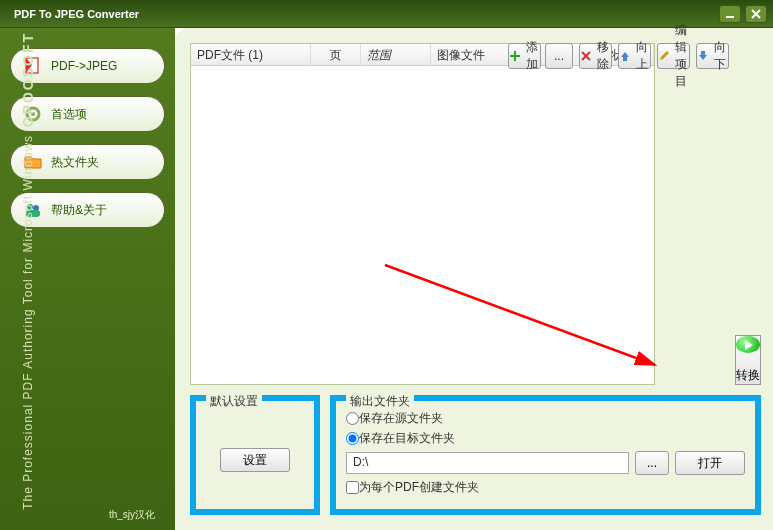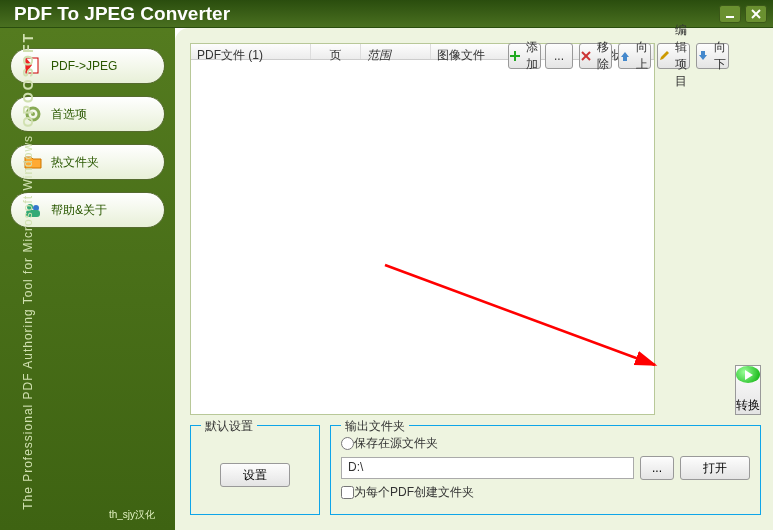--- a/index.html
+++ b/index.html
@@ -1,44 +1,44 @@
 <!DOCTYPE html>
 <html><head>
 <meta charset="utf-8">
 <style>
 * { margin: 0; padding: 0; box-sizing: border-box; font-family: "Microsoft YaHei", Arial, sans-serif; font-size: 12px; }
 body { width: 773px; height: 530px; background: #fff; }
 .titlebar { height: 28px; background: linear-gradient(#2a4d0e, #4a7020); display: flex; align-items: center; padding: 0 6px; color: #fff; font-weight: bold; border-bottom: 1px solid #2a4d0e; }
-.titlebar .title { flex: 1; padding-left: 8px; font-size: 19px; }
+.titlebar .title { flex: 1; padding-left: 8px; font-size: 11px; }
 .winbtn { width: 22px; height: 18px; background: #6a9030; border: 1px solid #3a5818; border-radius: 3px; margin-left: 4px; display: flex; align-items: center; justify-content: center; cursor: pointer; }
 .app-body { display: flex; height: 502px; }
 .sidebar { width: 175px; background: linear-gradient(180deg, #547b1f, #3e6312); padding: 20px 10px; color: #fff; position: relative; }
 .navbtn { height: 36px; background: linear-gradient(#fff, #e8f0d8); border: 1px solid #556b2f; border-radius: 18px; display: flex; align-items: center; padding: 0 12px; margin-bottom: 12px; cursor: pointer; color: #2a5800; font-weight: normal; gap: 8px; }
 .navbtn .nicon { width: 20px; height: 20px; display: flex; align-items: center; justify-content: center; }
 .side-text { position: absolute; left: 20px; bottom: 20px; writing-mode: vertical-rl; text-orientation: mixed; color: #d0e0b0; font-size: 10px; letter-spacing: 1px; transform: rotate(180deg); }
 .side-text .brand { font-weight: bold; font-size: 14px; letter-spacing: 2px; }
 .credit { position: absolute; bottom: 8px; right: 20px; color: #e0f0c0; font-size: 10px; margin-left: 28px; }
 .main { flex: 1; background: #eef4e0; padding: 15px 12px 15px 15px; display: flex; flex-direction: column; gap: 10px; border-top-left-radius: 14px; }
 .toprow { display: flex; gap: 8px; flex: 1; min-height: 0; }
 .filepanel { flex: 1; background: #fff; border: 1px solid #b8c898; display: flex; flex-direction: column; }
-.fhead { display: flex; background: linear-gradient(#fdfdfd, #ececec); border-bottom: 1px solid #ccc; height: 16px; }
+.fhead { display: flex; background: linear-gradient(#fdfdfd, #ececec); border-bottom: 1px solid #ccc; height: 22px; }
 .fhead .col { border-right: 1px solid #ddd; padding: 3px 6px; color: #333; }
 .frow { display: flex; height: 20px; background: #3399ff; color: #fff; }
 .frow .col { padding: 2px 6px; overflow: hidden; white-space: nowrap; }
 .col-file { width: 120px; } .col-page { width: 50px; text-align: center; } .col-range { width: 70px; font-style: italic; } .col-img { flex: 1; } .col-status { width: 60px; text-align: center; }
 .rbuttons { width: 98px; display: flex; gap: 6px; justify-content: flex-end; }
 .rbtn { height: 26px; background: linear-gradient(#fdfdfd, #e4e4e4); border: 1px solid #999; border-radius: 3px; display: flex; align-items: center; justify-content: center; gap: 5px; cursor: pointer; color: #333; }
 .rbtn.small { width: 28px; }
 .addrow { display: flex; gap: 4px; }
 .addrow .rbtn:first-child { flex: 1; }
 .ricon { width: 14px; height: 14px; display: inline-flex; align-items: center; justify-content: center; }
 .convert-btn { margin-top: auto; height: 50px; background: linear-gradient(#fdfdfd, #e4e4e4); border: 1px solid #999; border-radius: 0; display: flex; flex-direction: column; align-items: center; justify-content: center; gap: 14px; cursor: pointer; }
 .convert-btn .cicon { width: 24px; height: 24px; border-radius: 50%; background: radial-gradient(circle at 35% 35%, #9f9, #0a0); display: flex; align-items: center; justify-content: center; }
 .botrow { display: flex; gap: 10px; }
-.group { border: 1px solid #0ea5e9; background: #eef4e0; padding: 6px 10px 10px; position: relative; }
+.group { border: 6px solid #0ea5e9; background: #eef4e0; padding: 6px 10px 10px; position: relative; }
 .group-title { position: absolute; top: -8px; left: 10px; background: #eef4e0; padding: 0 4px; color: #333; }
 .g-default { width: 130px; display: flex; align-items: center; justify-content: center; padding-top: 20px; }
 .g-output { flex: 1; }
 .stdbtn { height: 24px; padding: 0 22px; background: linear-gradient(#fdfdfd, #e4e4e4); border: 1px solid #999; border-radius: 3px; cursor: pointer; }
 .radio-row { display: flex; align-items: center; margin: 3px 0; color: #333; }
 .radio-row input[type=radio], .radio-row input[type=checkbox] { margin: 0; }
 .pathrow { display: flex; gap: 6px; align-items: center; margin: 4px 0; }
 .pathrow .pathbox { flex: 1; background: #fff; border: 1px solid #aaa; height: 22px; padding: 2px 6px; color: #333; }
 .arrow-annotation { position: absolute; pointer-events: none; }
 </style>
@@ -177,20 +177,24 @@
       <div class="group g-default">
         <span class="group-title">默认设置</span>
         <button class="stdbtn">设置</button>
       </div>
       <div class="group g-output">
         <span class="group-title">输出文件夹</span>
         <label class="radio-row">
           <input type="radio" name="out" style="">
           <span>保存在源文件夹</span>
         </label>
+        <label class="radio-row">
+          <input type="radio" name="out" checked="" style="">
+          <span>保存在目标文件夹</span>
+        </label>
         <div class="pathrow">
           <div class="pathbox">D:\</div>
           <button class="stdbtn" style="width:34px;padding:0">...</button>
           <button class="stdbtn">打开</button>
         </div>
         <label class="radio-row">
           <input type="checkbox" style="">
           <span>为每个PDF创建文件夹</span>
         </label>
       </div>

